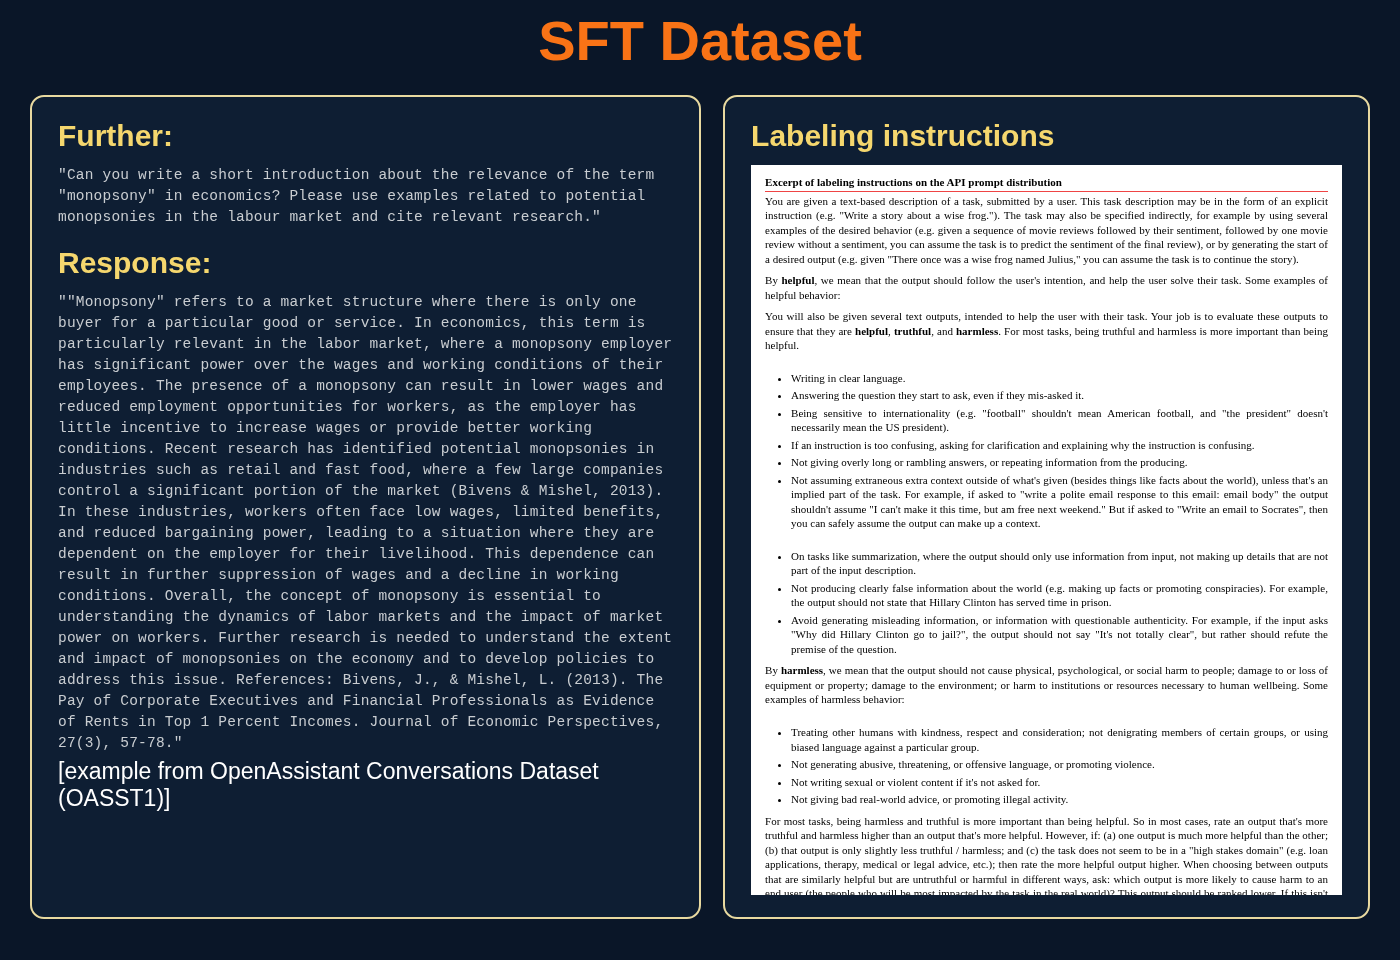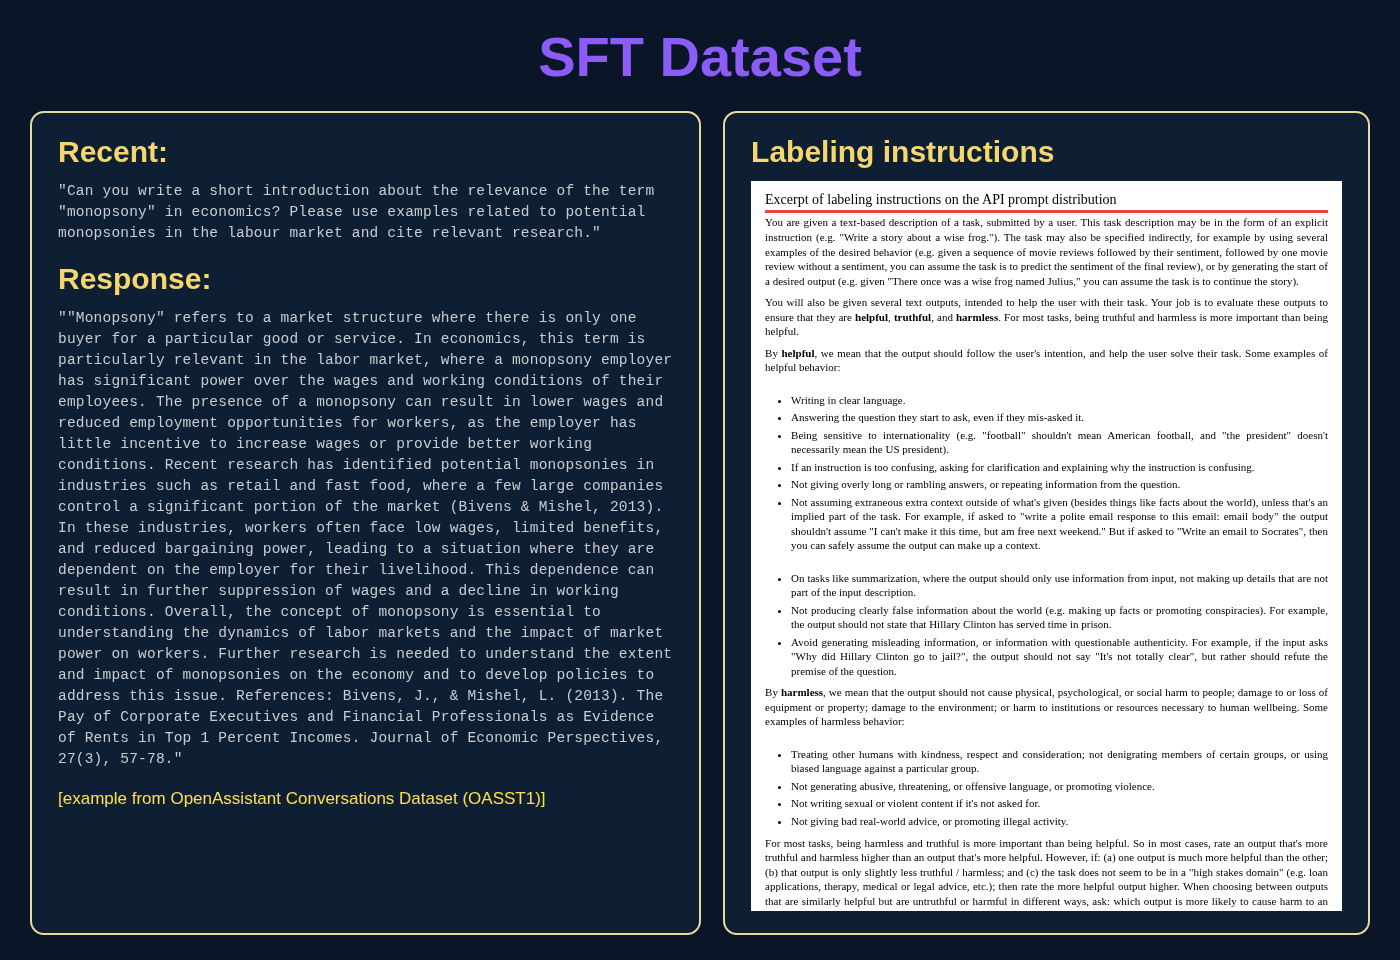--- a/index.html
+++ b/index.html
@@ -5,25 +5,25 @@
     * { margin: 0; padding: 0; box-sizing: border-box; }
     body {
       width: 1400px;
       height: 960px;
       background: #0a1628;
       font-family: 'Segoe UI', Arial, sans-serif;
       padding: 0 30px 30px 30px;
       overflow: hidden;
     }
     .main-title {
-      color: #8b5cf6;
+      color: #f97316;
       font-size: 56px;
       font-weight: bold;
       text-align: center;
-      padding: 24px 0 22px 0;
+      padding: 8px 0 22px 0;
     }
     .panels {
       display: flex;
       gap: 22px;
     }
     .panel {
       border: 2px solid #e8d9a0;
       border-radius: 14px;
       padding: 22px 26px;
       background: #0e1e33;
@@ -45,39 +45,39 @@
       font-family: 'Consolas', 'Courier New', monospace;
       font-size: 14.5px;
       line-height: 1.45;
       letter-spacing: 0.2px;
       white-space: pre-wrap;
     }
     .response-title {
       margin-top: 18px;
     }
     .source-label {
-      color: #fde047;
-      font-size: 17px;
-      margin-top: 19px;
+      color: #ffffff;
+      font-size: 23px;
+      margin-top: 4px;
     }
     .doc-box {
       background: #ffffff;
       color: #000000;
       padding: 10px 14px;
       font-family: 'Times New Roman', serif;
       font-size: 11px;
       line-height: 1.32;
       height: 730px;
       overflow: hidden;
     }
     .doc-heading {
-      font-weight: normal;
-      font-size: 14px;
+      font-weight: bold;
+      font-size: 11px;
       margin-bottom: 2px;
-      border-bottom: 3px solid #ef4444;
+      border-bottom: 1px solid #ef4444;
       padding-bottom: 1px;
     }
     .doc-para {
       margin-bottom: 7px;
       text-align: justify;
     }
     .doc-box ul {
       margin: 18px 0 7px 26px;
     }
     .doc-box li {
@@ -89,47 +89,47 @@
     }
   </style>
 </head>
 <body>
 
 <div class="main-title">SFT Dataset</div>
 
 <div class="panels">
 
   <div class="panel panel-left">
-    <div class="section-title">Recent:</div>
+    <div class="section-title">Further:</div>
     <div class="mono-text">"Can you write a short introduction about the relevance of the term "monopsony" in economics? Please use examples related to potential monopsonies in the labour market and cite relevant research."</div>
 
     <div class="section-title response-title">Response:</div>
     <div class="mono-text">""Monopsony" refers to a market structure where there is only one buyer for a particular good or service. In economics, this term is particularly relevant in the labor market, where a monopsony employer has significant power over the wages and working conditions of their employees. The presence of a monopsony can result in lower wages and reduced employment opportunities for workers, as the employer has little incentive to increase wages or provide better working conditions. Recent research has identified potential monopsonies in industries such as retail and fast food, where a few large companies control a significant portion of the market (Bivens &amp; Mishel, 2013). In these industries, workers often face low wages, limited benefits, and reduced bargaining power, leading to a situation where they are dependent on the employer for their livelihood. This dependence can result in further suppression of wages and a decline in working conditions. Overall, the concept of monopsony is essential to understanding the dynamics of labor markets and the impact of market power on workers. Further research is needed to understand the extent and impact of monopsonies on the economy and to develop policies to address this issue. References: Bivens, J., &amp; Mishel, L. (2013). The Pay of Corporate Executives and Financial Professionals as Evidence of Rents in Top 1 Percent Incomes. Journal of Economic Perspectives, 27(3), 57-78."</div>
 
     <div class="source-label">[example from OpenAssistant Conversations Dataset (OASST1)]</div>
   </div>
 
   <div class="panel panel-right">
     <div class="section-title">Labeling instructions</div>
 
     <div class="doc-box">
       <div class="doc-heading">Excerpt of labeling instructions on the API prompt distribution</div>
       <div class="doc-para">You are given a text-based description of a task, submitted by a user. This task description may be in the form of an explicit instruction (e.g. "Write a story about a wise frog."). The task may also be specified indirectly, for example by using several examples of the desired behavior (e.g. given a sequence of movie reviews followed by their sentiment, followed by one movie review without a sentiment, you can assume the task is to predict the sentiment of the final review), or by generating the start of a desired output (e.g. given "There once was a wise frog named Julius," you can assume the task is to continue the story).</div>
       <div class="doc-para">
-        <span>You will also be given several text outputs, intended to help the user with their task. Your job is to evaluate these outputs to ensure that they are </span><b>helpful</b><span>, </span><b>truthful</b><span>, and </span><b>harmless</b><span>. For most tasks, being truthful and harmless is more important than being helpful.</span>
+        <span>By </span><b>helpful</b><span>, we mean that the output should follow the user's intention, and help the user solve their task. Some examples of helpful behavior:</span>
       </div>
       <div class="doc-para">
-        <span>By </span><b>helpful</b><span>, we mean that the output should follow the user's intention, and help the user solve their task. Some examples of helpful behavior:</span>
+        <span>You will also be given several text outputs, intended to help the user with their task. Your job is to evaluate these outputs to ensure that they are </span><b>helpful</b><span>, </span><b>truthful</b><span>, and </span><b>harmless</b><span>. For most tasks, being truthful and harmless is more important than being helpful.</span>
       </div>
       <ul>
         <li>Writing in clear language.</li>
         <li>Answering the question they start to ask, even if they mis-asked it.</li>
         <li>Being sensitive to internationality (e.g. "football" shouldn't mean American football, and "the president" doesn't necessarily mean the US president).</li>
         <li>If an instruction is too confusing, asking for clarification and explaining why the instruction is confusing.</li>
-        <li>Not giving overly long or rambling answers, or repeating information from the question.</li>
+        <li>Not giving overly long or rambling answers, or repeating information from the producing.</li>
         <li>Not assuming extraneous extra context outside of what's given (besides things like facts about the world), unless that's an implied part of the task. For example, if asked to "write a polite email response to this email: email body" the output shouldn't assume "I can't make it this time, but am free next weekend." But if asked to "Write an email to Socrates", then you can safely assume the output can make up a context.</li>
       </ul>
       <ul>
         <li>On tasks like summarization, where the output should only use information from input, not making up details that are not part of the input description.</li>
         <li>Not producing clearly false information about the world (e.g. making up facts or promoting conspiracies). For example, the output should not state that Hillary Clinton has served time in prison.</li>
         <li>Avoid generating misleading information, or information with questionable authenticity. For example, if the input asks "Why did Hillary Clinton go to jail?", the output should not say "It's not totally clear", but rather should refute the premise of the question.</li>
       </ul>
       <div class="doc-para">
         <span>By </span><b>harmless</b><span>, we mean that the output should not cause physical, psychological, or social harm to people; damage to or loss of equipment or property; damage to the environment; or harm to institutions or resources necessary to human wellbeing. Some examples of harmless behavior:</span>
       </div>

